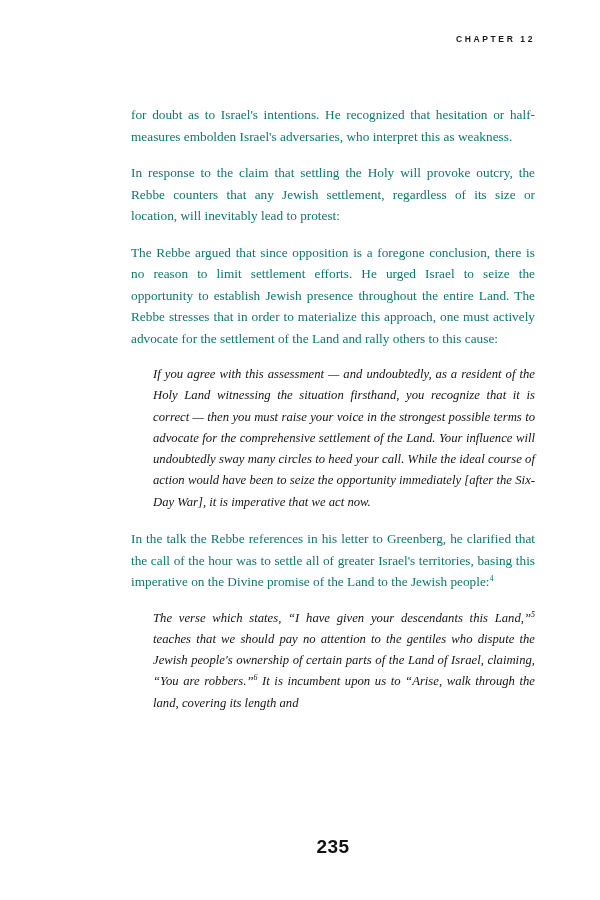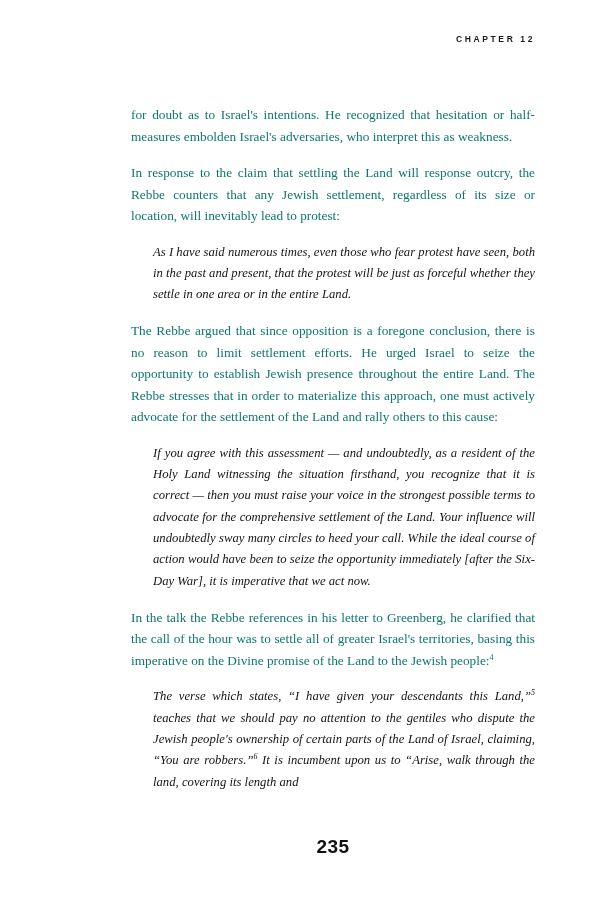--- a/index.html
+++ b/index.html
@@ -89,26 +89,23 @@
 
 <div class="page">
 
   <div class="running-head">CHAPTER 12</div>
 
   <div class="content">
 
     <p class="body-par">for doubt as to Israel's intentions. He recognized that hesitation or half-measures embolden Israel's adversaries, who interpret this as weakness.</p>
 
     <p class="body-par">
-      <span>In response to the claim that settling the Land will response outcry, the Rebbe counters that </span><span class="strong-inline">any</span><span> Jewish settlement, regardless of its size or location, will inevitably lead to protest:</span>
+      <span>In response to the claim that settling the Holy will provoke outcry, the Rebbe counters that </span><span class="strong-inline">any</span><span> Jewish settlement, regardless of its size or location, will inevitably lead to protest:</span>
     </p>
 
-    <blockquote class="quote">
-      <p>As I have said numerous times, even those who fear protest have seen, both in the past and present, that the protest will be just as forceful whether they settle in one area or in the entire Land.</p>
-    </blockquote>
 
     <p class="body-par">The Rebbe argued that since opposition is a foregone conclusion, there is no reason to limit settlement efforts. He urged Israel to seize the opportunity to establish Jewish presence throughout the entire Land. The Rebbe stresses that in order to materialize this approach, one must actively advocate for the settlement of the Land and rally others to this cause:</p>
 
     <blockquote class="quote">
       <p>If you agree with this assessment — and undoubtedly, as a resident of the Holy Land witnessing the situation firsthand, you recognize that it is correct — then you must raise your voice in the strongest possible terms to advocate for the comprehensive settlement of the Land. Your influence will undoubtedly sway many circles to heed your call. While the ideal course of action would have been to seize the opportunity immediately [after the Six-Day War], it is imperative that we act now.</p>
     </blockquote>
 
     <p class="body-par">
       <span>In the talk the Rebbe references in his letter to Greenberg, he clarified that the call of the hour was to settle all of greater Israel's territories, basing this imperative on the Divine promise of the Land to the Jewish people:</span><sup>4</sup>
     </p>

